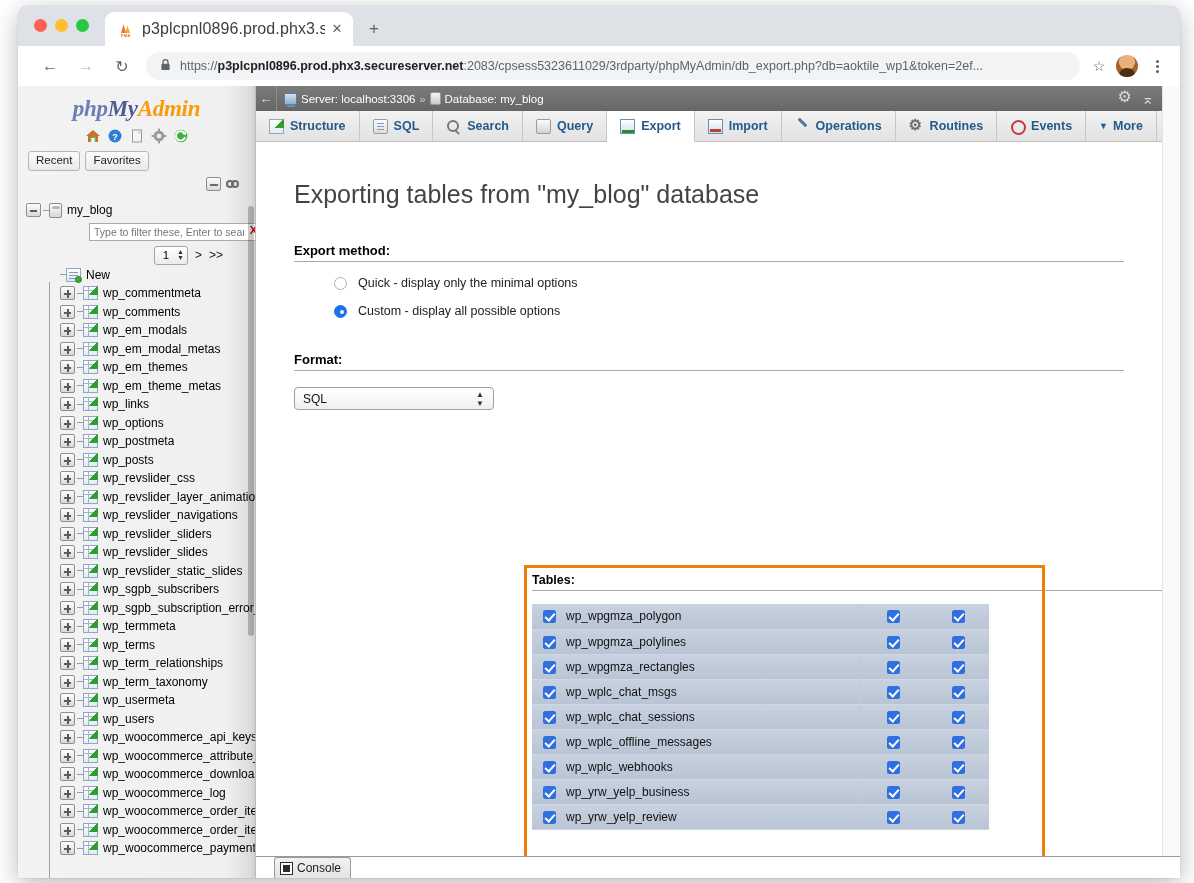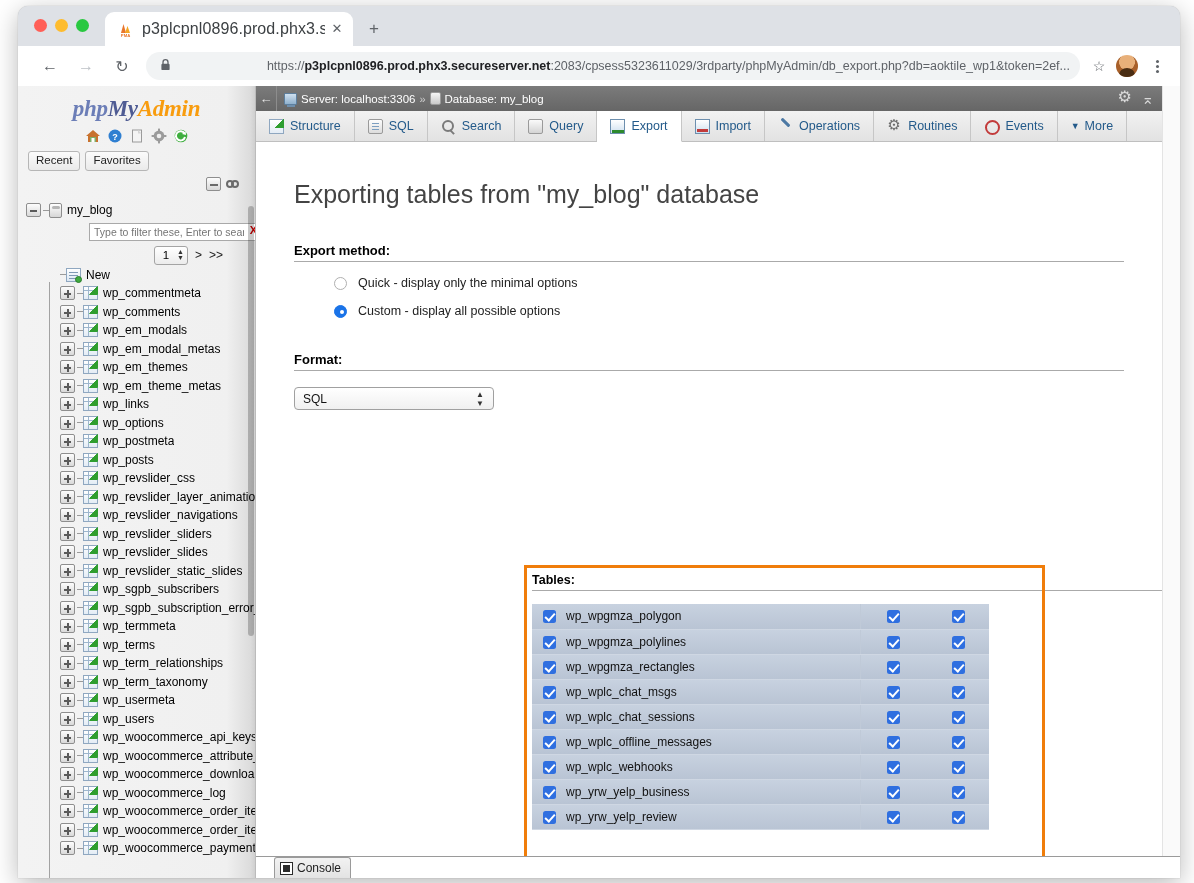--- a/index.html
+++ b/index.html
@@ -95,21 +95,20 @@
   .nav-btn.fwd { color: #bdc1c6; }
   #omnibox {
     flex: 1 1 auto;
     height: 28px;
     margin: 0 8px 0 10px;
     background: #f1f3f4;
     border-radius: 15px;
     display: flex; align-items: center;
     padding: 0 10px 0 14px;
     overflow: hidden;
-    text-align: right;
   }
   #omnibox .lock {
     flex: 0 0 auto;
     margin-right: 9px;
     display: inline-block;
   }
   #omnibox .url {
     font-size: 12.5px;
     color: #5f6368;
     white-space: nowrap; overflow: hidden;
@@ -396,21 +395,21 @@
     width: 906px; height: 31px;
     background: linear-gradient(#f2f2f2, #e2e2e2);
     border-bottom: 1px solid #bfbfbf;
     display: flex; align-items: stretch;
     font-size: 12.5px;
   }
   .pma-tab {
     display: flex; align-items: center;
     padding: 0 13px;
     border-right: 1px solid #c6c6c6;
-    color: #235a8a; font-weight: normal;
+    color: #235a8a; font-weight: bold;
     position: relative;
   }
   .pma-tab.active {
     background: #ffffff;
     border-bottom: 1px solid #ffffff;
     margin-bottom: -1px;
   }
   .pma-tab .ticon {
     width: 15px; height: 15px; margin-right: 6px;
     flex: 0 0 15px; position: relative;

